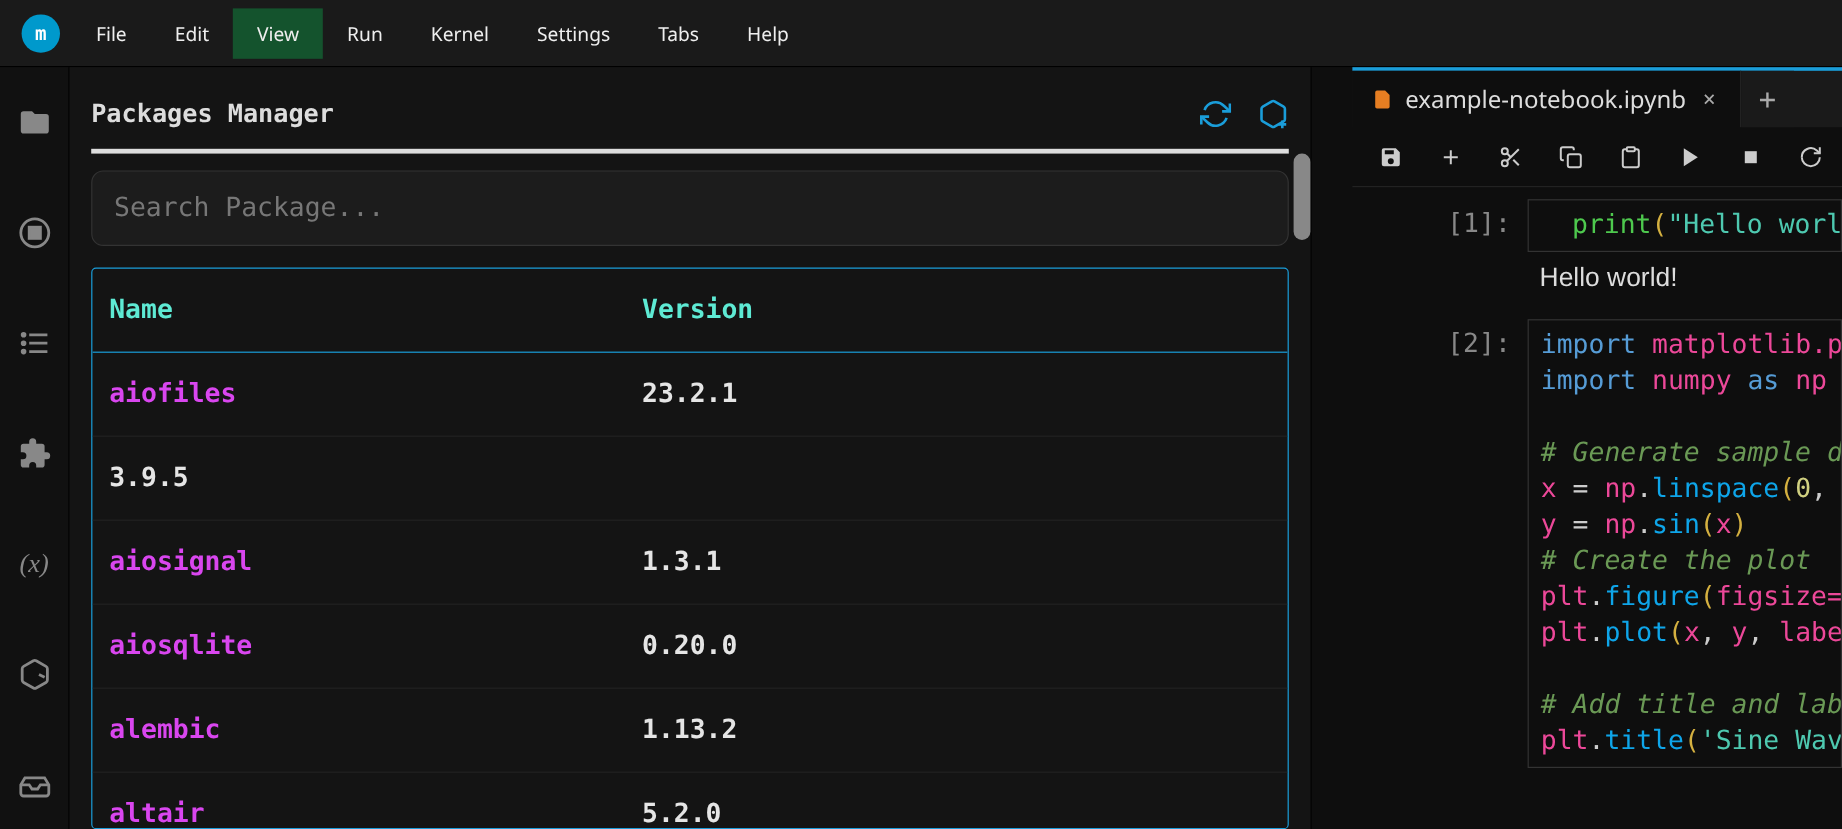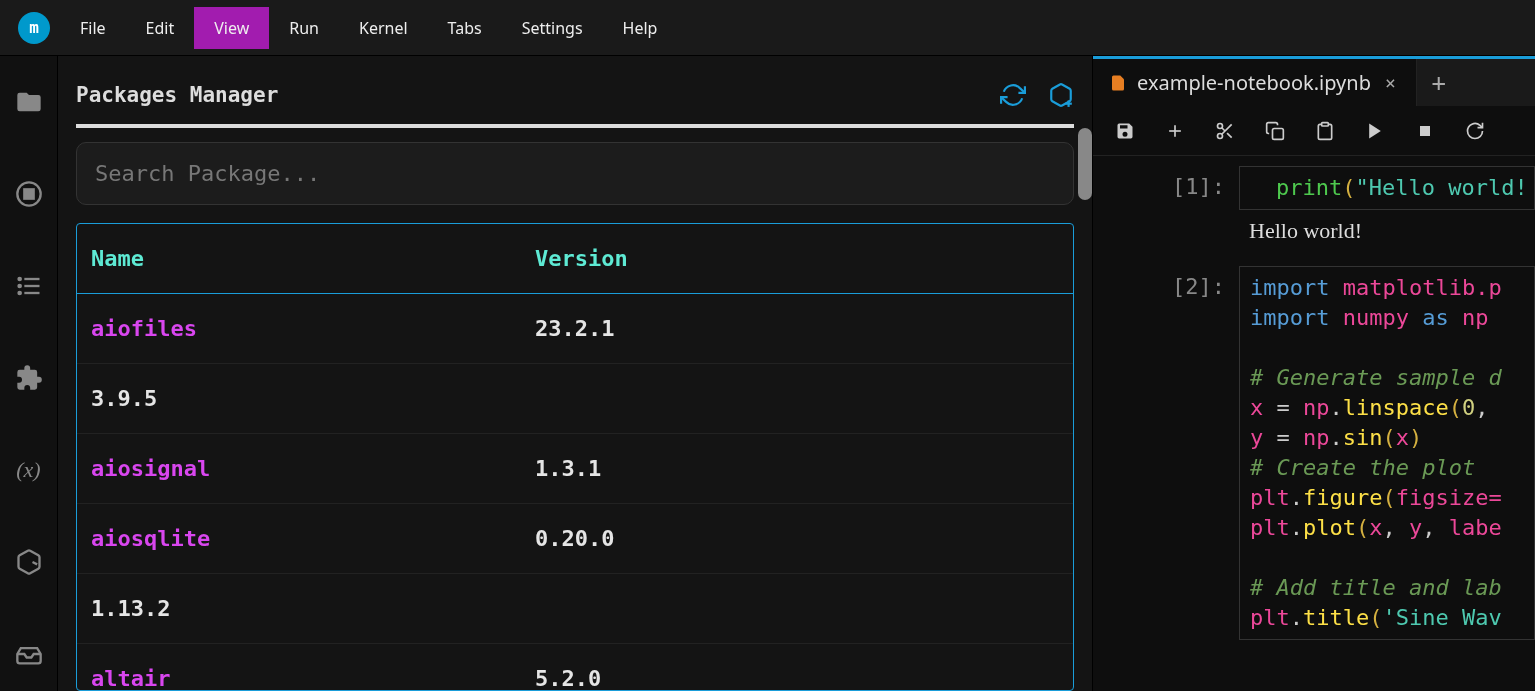--- a/index.html
+++ b/index.html
@@ -1,21 +1,21 @@
 <!DOCTYPE html>
 <html><head>
 <meta charset="utf-8">
 <style>
 * { margin:0; padding:0; box-sizing:border-box; }
 html,body { width:1535px; height:691px; background:#111; color:#ddd; font-family:ui-monospace,Menlo,Consolas,monospace; overflow:hidden; }
 .root { display:flex; flex-direction:column; height:100%; }
 .menubar { height:56px; background:#1a1a1a; display:flex; align-items:center; padding:0 8px; border-bottom:1px solid #000; gap:0; }
 .logo { width:32px; height:32px; border-radius:50%; background:#0099cc; display:flex; align-items:center; justify-content:center; margin:0 10px; font-weight:bold; color:#fff; font-size:16px; }
 .menu-item { padding:10px 20px; font-size:16px; font-family:system-ui,sans-serif; color:#eee; cursor:pointer; }
-.menu-item.active { background:#a21caf; }
+.menu-item.active { background:#14532d; }
 .body-row { display:flex; flex:1; min-height:0; }
 .activitybar { width:58px; background:#111; display:flex; flex-direction:column; align-items:center; padding-top:28px; gap:56px; border-right:1px solid #000; }
 .ab-btn { width:36px; height:36px; display:flex; align-items:center; justify-content:center; cursor:pointer; color:#888; }
 .ab-btn svg { width:28px; height:28px; }
 .panel { width:1034px; background:#141414; padding:18px 18px 0 18px; display:flex; flex-direction:column; position:relative; }
 .panel-head { display:flex; align-items:center; justify-content:space-between; padding:8px 0 16px 0; border-bottom:4px solid #ddd; margin-bottom:14px; }
 .panel-title { font-size:21px; font-weight:bold; color:#ddd; font-family:ui-monospace,monospace; }
 .panel-actions { display:flex; gap:22px; }
 .panel-actions .icn { width:26px; height:26px; color:#1a9dd9; cursor:pointer; }
 .search { background:#1c1c1c; border:1px solid #333; border-radius:10px; padding:18px 18px; font-size:22px; color:#888; font-family:ui-monospace,monospace; margin-bottom:18px; }
@@ -25,52 +25,52 @@
 .th { color:#5eead4; font-size:22px; font-weight:bold; }
 .th.name { flex:0 0 444px; }
 .th.ver { flex:1; }
 .tbl-body { flex:1; overflow:hidden; }
 .tr { display:flex; padding:22px 14px; border-bottom:1px solid #222; }
 .td { font-size:22px; color:#d946ef; font-weight:bold; }
 .td.name { flex:0 0 444px; }
 .td.ver { flex:1; color:#e5e5e5; }
 .vscroll { position:absolute; right:0; top:72px; width:14px; height:72px; background:#888; border-radius:7px; }
 
-.editor { flex:1; background:#0e0e0e; display:flex; flex-direction:column; border-left:1px solid #000; min-width:0; }
+.editor { flex:1; background:#0e0e0e; display:flex; flex-direction:column; border-left:1px solid #000; min-width:0;padding-left:34px; }
 .tabbar { height:50px; background:#1a1a1a; display:flex; align-items:stretch; border-top:3px solid #1a9dd9; }
 .tab { display:flex; align-items:center; gap:10px; padding:0 16px; background:#0e0e0e; border-right:1px solid #222; }
 .tab .fileicn { width:18px; height:18px; }
 .tab-label { font-size:20px; font-family:system-ui,sans-serif; color:#ddd; }
 .tab-close { font-size:18px; color:#aaa; cursor:pointer; padding:0 4px;}
 .tab-add { width:44px; display:flex; align-items:center; justify-content:center; font-size:24px; color:#aaa; cursor:pointer; background:#1a1a1a; }
 .toolbar { height:50px; display:flex; align-items:center; gap:30px; padding:0 22px; border-bottom:1px solid #222; }
 .tb-btn { width:20px; height:20px; color:#ccc; cursor:pointer; display:flex; align-items:center; justify-content:center; }
 .tb-btn svg { width:20px; height:20px; }
 .nb { flex:1; overflow:hidden; padding:10px 0 0 0; font-size:22px; }
 .cell-row { display:flex; align-items:flex-start; margin-bottom:4px; }
 .prompt { width:146px; text-align:right; padding:8px 14px 0 0; color:#888; font-size:22px; }
 .cell-code { flex:1; border:1px solid #333; padding:6px 10px; font-family:ui-monospace,monospace; white-space:pre; overflow:hidden; line-height:30px; }
-.cell-out { flex:1; padding:4px 10px 18px 10px; font-family:Liberation Serif, serif; color:#ddd; }
-.tok-fn{color:#4ec94e;margin-left:26px;} .tok-str{color:#4ec9b0;} .tok-kw{color:#569cd6;} .tok-num{color:#d0d080;} .tok-op{color:#ccc;} .tok-var{color:#ec4899;} .tok-cm{color:#6a9955;font-style:italic;} .tok-attr{color:#fde047;} .tok-par{color:#d4b040;}
+.cell-out { flex:1; padding:4px 10px 18px 10px; font-family:Liberation Sans, sans-serif; color:#ddd; }
+.tok-fn{color:#4ec94e;margin-left:26px;} .tok-str{color:#4ec9b0;} .tok-kw{color:#569cd6;} .tok-num{color:#d0d080;} .tok-op{color:#ccc;} .tok-var{color:#ec4899;} .tok-cm{color:#6a9955;font-style:italic;} .tok-attr{color:#0ea5e9;} .tok-par{color:#d4b040;}
 input { background:transparent; border:none; outline:none; color:inherit; font:inherit; width:100%; }
 </style>
 </head>
 <body>
 
 <div class="root">
   <div class="menubar">
     <div class="logo">m</div>
 
   <div class="menu-item">File</div>
       <div class="menu-item">Edit</div>
       <div class="menu-item active">View</div>
       <div class="menu-item">Run</div>
       <div class="menu-item">Kernel</div>
+      <div class="menu-item">Settings</div>
       <div class="menu-item">Tabs</div>
-      <div class="menu-item">Settings</div>
       <div class="menu-item">Help</div>
     </div>
   <div class="body-row">
     <div class="activitybar">
       <div class="ab-btn">
           <svg viewBox="0 0 24 24" fill="currentColor">
             <path d="M10 4H4a2 2 0 00-2 2v12a2 2 0 002 2h16a2 2 0 002-2V8a2 2 0 00-2-2h-8l-2-2z"></path>
           </svg>
         </div>
       <div class="ab-btn">
@@ -140,20 +140,21 @@
             </div>
             <div class="tr">
               <div class="td name">aiosignal</div>
               <div class="td ver">1.3.1</div>
             </div>
             <div class="tr">
               <div class="td name">aiosqlite</div>
               <div class="td ver">0.20.0</div>
             </div>
             <div class="tr">
+              <div class="td name">alembic</div>
               <div class="td ver">1.13.2</div>
             </div>
             <div class="tr">
               <div class="td name">altair</div>
               <div class="td ver">5.2.0</div>
             </div>
           </div>
       </div>
       <div class="vscroll"></div>
     </div>

